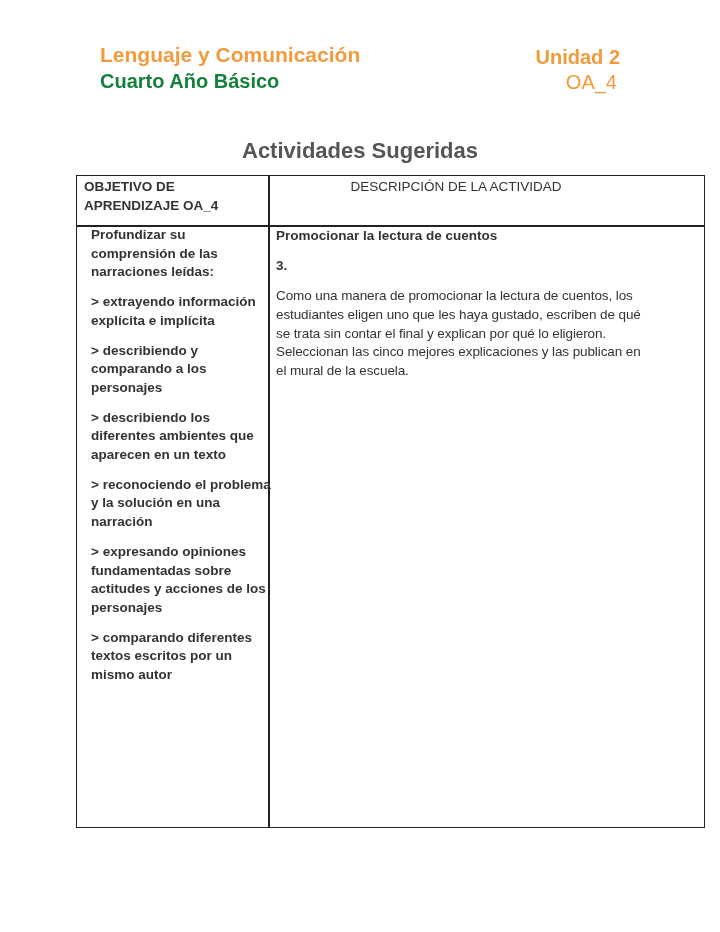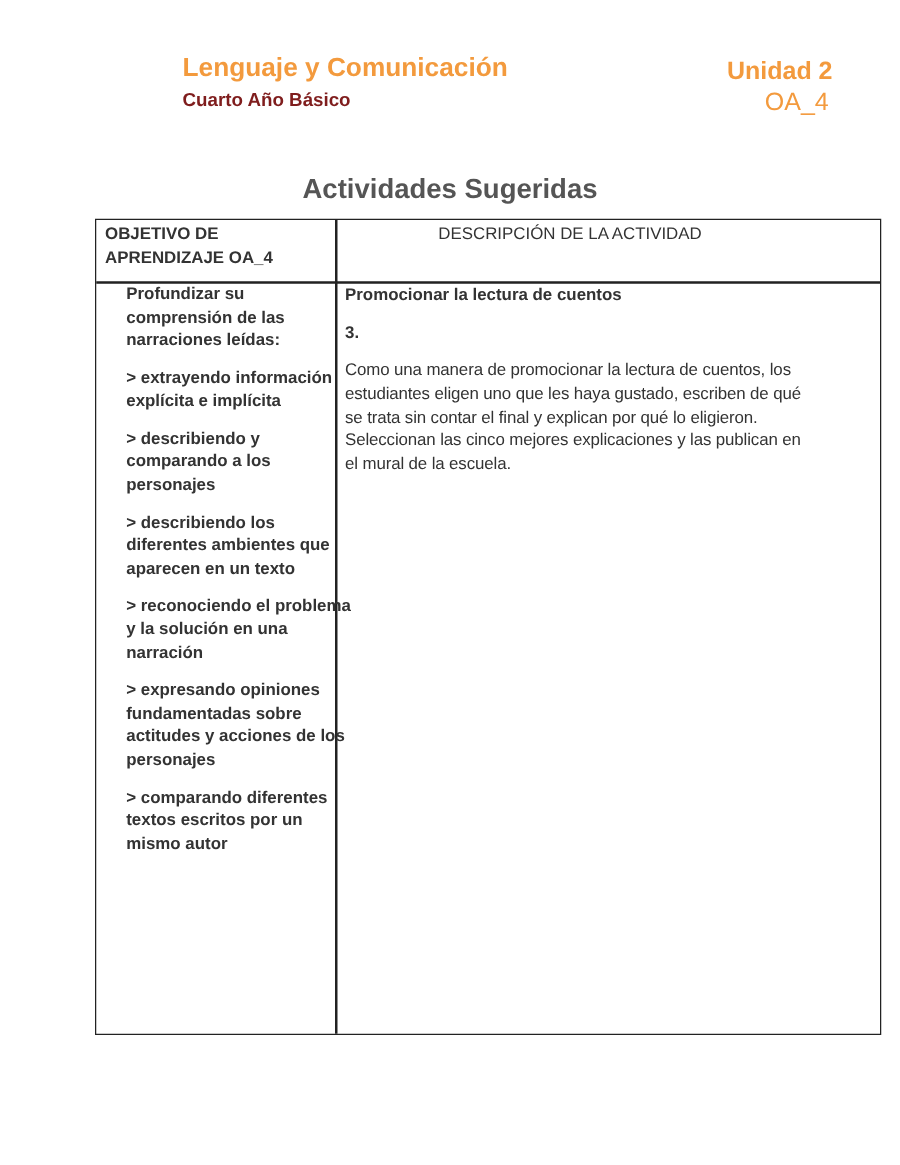--- a/index.html
+++ b/index.html
@@ -13,38 +13,37 @@
       position: relative;
       overflow: hidden;
       font-family: "Liberation Sans", sans-serif;
     }
     .page-header {
       position: absolute;
       left: 100px;
       top: 42px;
       width: 520px;
       height: 56px;
-      margin-left: 46px;
     }
     .subject-title {
       position: absolute;
       left: 0;
       top: 0;
       font-size: 21px;
       font-weight: bold;
       line-height: 26px;
       white-space: nowrap;
     }
     .grade-title {
       position: absolute;
       left: 0;
       top: 27px;
-      font-size: 15px;
+      font-size: 20px;
       font-weight: bold;
-      color: #7f1d1d;
+      color: #15803d;
       line-height: 24px;
       white-space: nowrap;
     }
     .unit-title {
       position: absolute;
       right: 0;
       top: 2px;
       font-size: 20px;
       font-weight: bold;
       line-height: 26px;
@@ -112,21 +111,21 @@
       top: 1px;
       width: 372px;
       text-align: center;
       font-size: 13.5px;
       font-weight: normal;
       color: #333;
       line-height: 19px;
     }
     .objective-cell {
       position: absolute;
-      left: 24px;
+      left: 14px;
       top: 50px;
       width: 180px;
       font-size: 13.5px;
       font-weight: bold;
       color: #333;
       line-height: 18.7px;
     }
     .objective-cell p {
       margin: 0 0 11px 0;
     }

